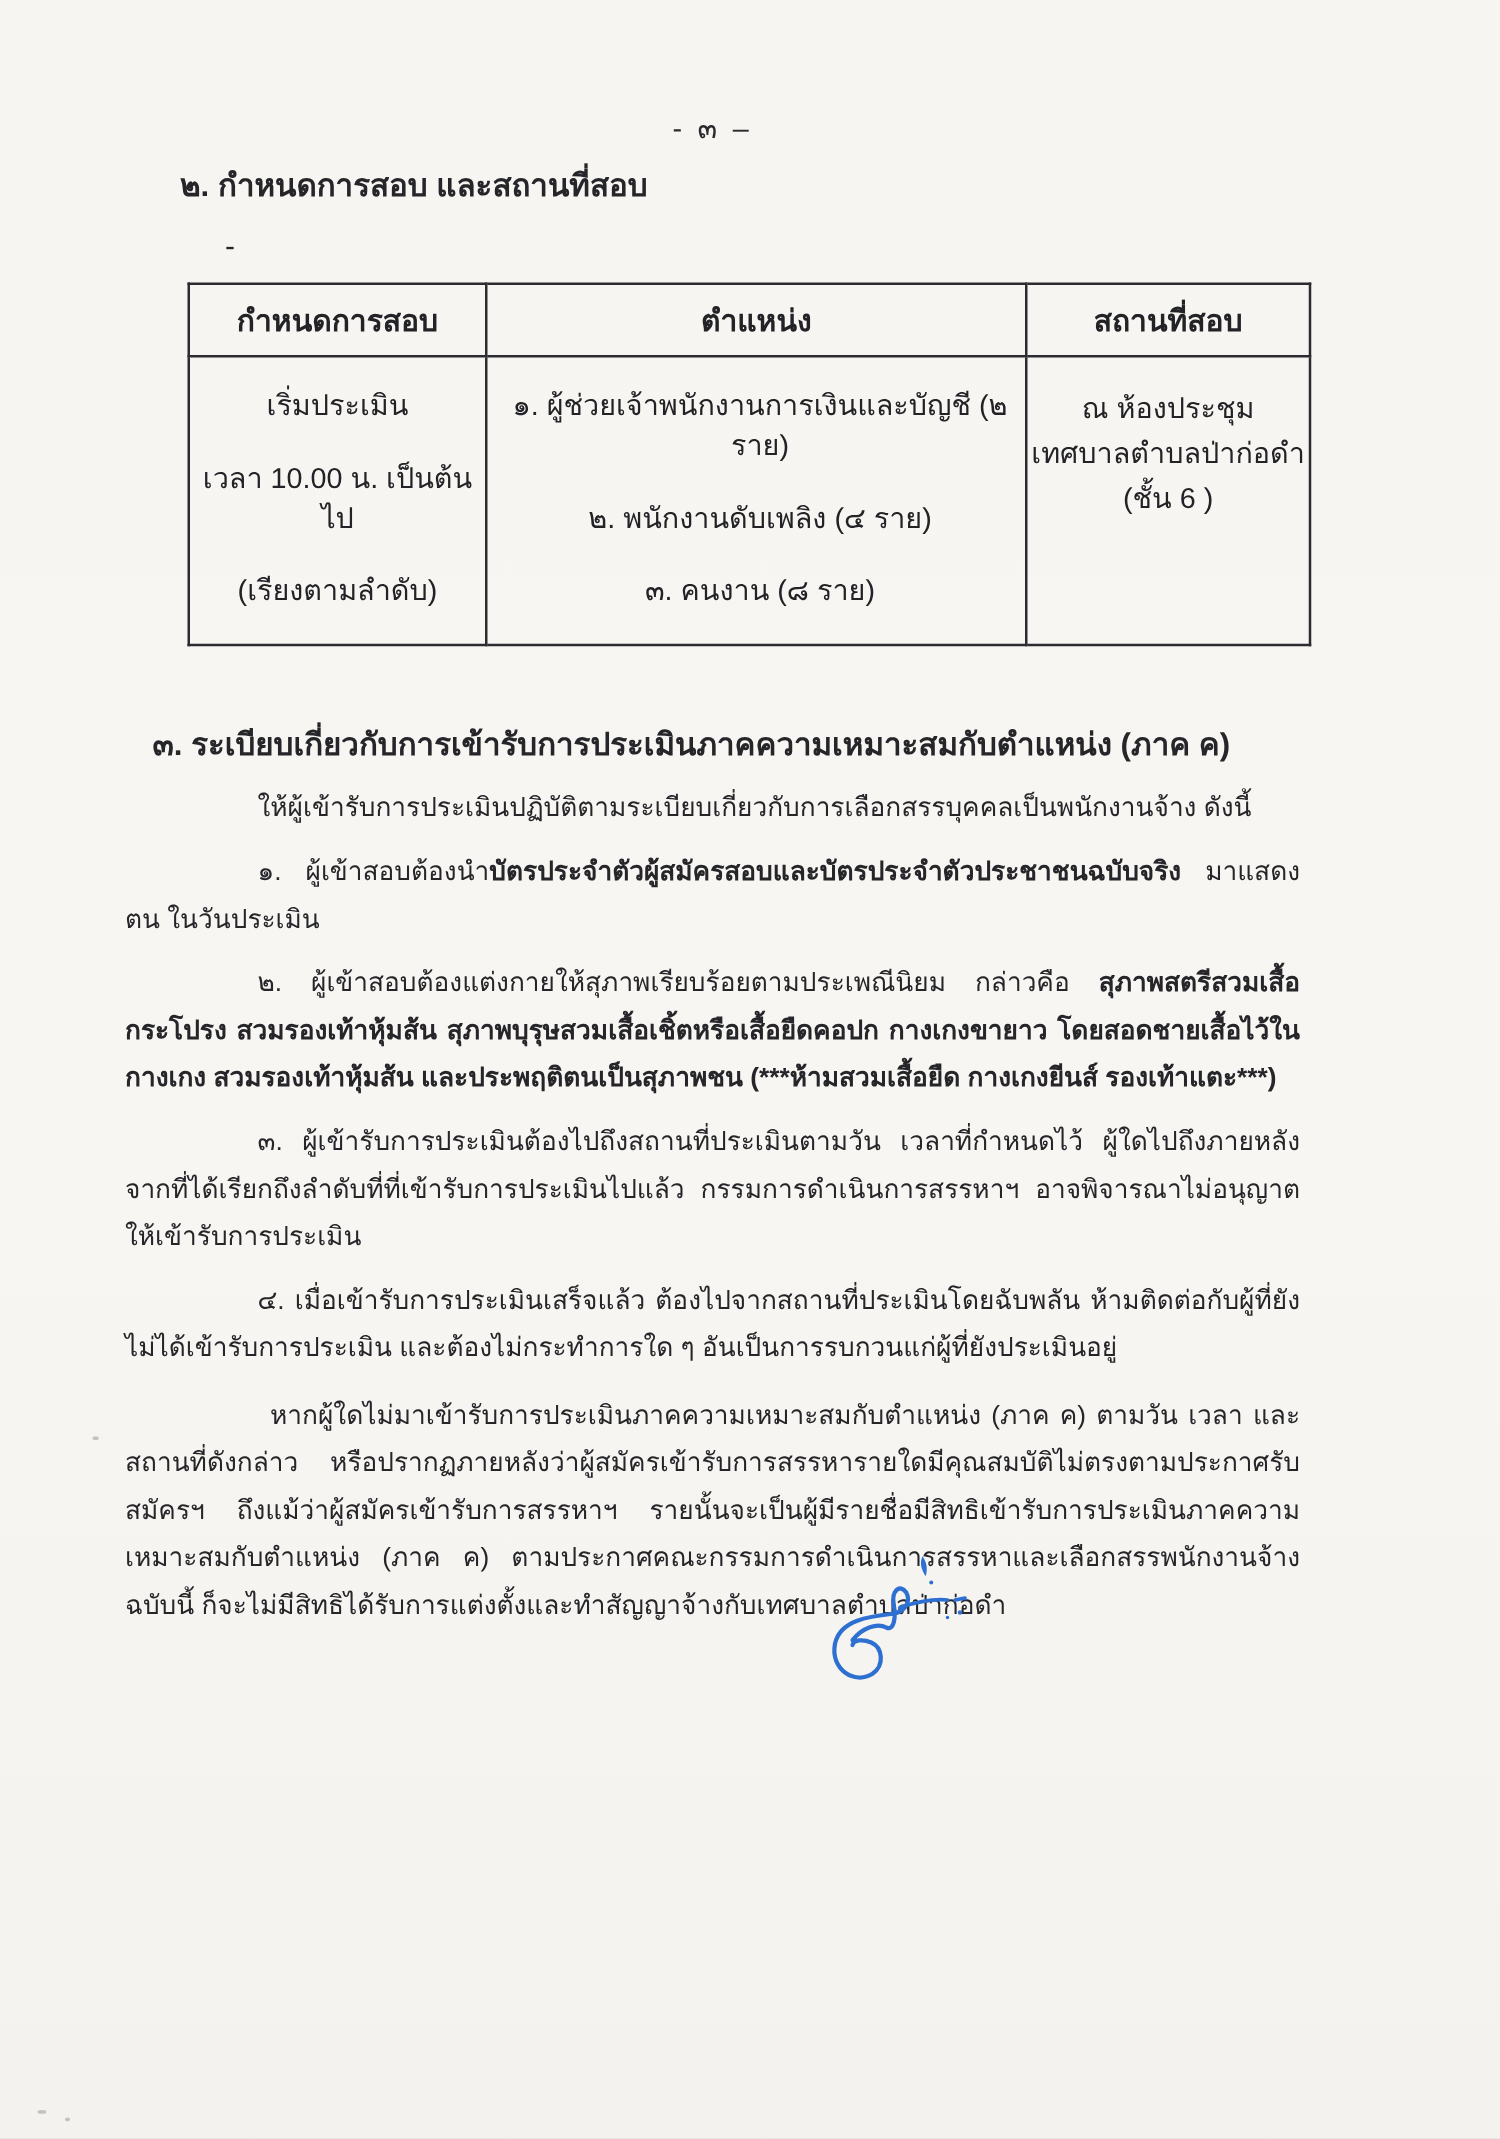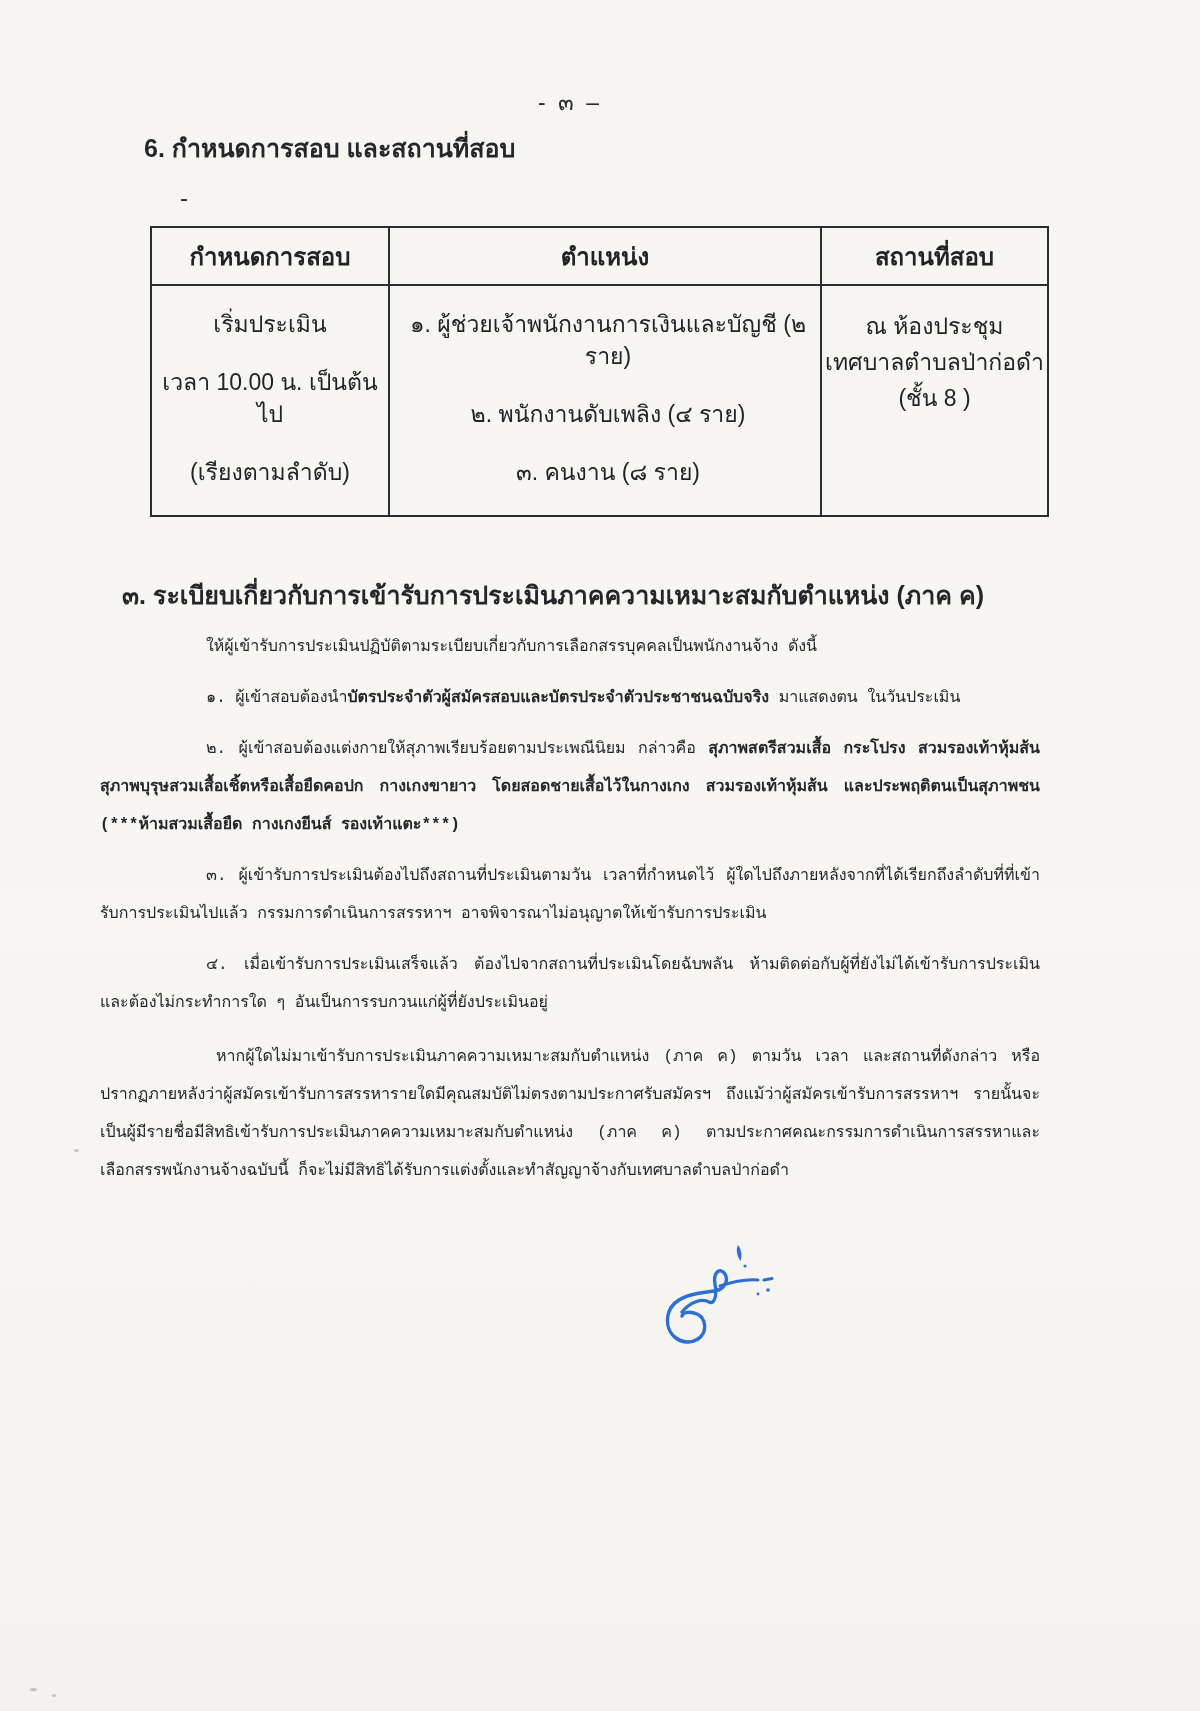--- a/index.html
+++ b/index.html
@@ -37,41 +37,40 @@
   .col-location{width:227px;}
   td.cell-schedule{text-align:center;}
   td.cell-schedule .line{margin-bottom:26px;line-height:32px;}
   td.cell-position{padding-left:16px;padding-right:10px;text-align:center;}
   td.cell-position .line{margin-bottom:26px;line-height:32px;}
   td.cell-location{text-align:center;padding-top:24px;}
   td.cell-location .line{line-height:36px;}
   .heading-3{margin:58px 0 0 22px;font-size:25px;font-weight:bold;}
   p.doc{
     margin:13px 0 0 0;
-    font-size:16px;line-height:38px;
+    font-size:21px;line-height:38px;
     text-align:justify;text-indent:106px;
     color:#26262a;
-    font-family:Liberation Mono, monospace;
   }
   p.doc.intro{text-align:left;}
   p.doc.closing{text-indent:116px;margin-top:16px;}
   .signature{
     position:absolute;left:612px;top:1232px;width:180px;height:130px;
   }
   .speck{position:absolute;background:#9a9a96;border-radius:50%;opacity:.55;}
 </style>
 </head>
 <body>
 
 <div class="page">
   <div class="content">
 
     <div class="page-number">- ๓ –</div>
 
-    <div class="heading-2">6. กำหนดการสอบ และสถานที่สอบ</div>
+    <div class="heading-2">๒. กำหนดการสอบ และสถานที่สอบ</div>
 
     <div class="exam-date-line">
       <span class="dash">-</span>
     </div>
 
     <table class="exam-table">
       <colgroup>
         <col class="col-schedule">
           <col class="col-position">
           <col class="col-location">
@@ -91,21 +90,21 @@
             <div class="line">(เรียงตามลำดับ)</div>
           </td>
           <td class="cell-position">
             <div class="line">๑. ผู้ช่วยเจ้าพนักงานการเงินและบัญชี (๒ ราย)</div>
             <div class="line">๒. พนักงานดับเพลิง (๔ ราย)</div>
             <div class="line">๓. คนงาน (๘ ราย)</div>
           </td>
           <td class="cell-location">
             <div class="line">ณ ห้องประชุม</div>
             <div class="line">เทศบาลตำบลป่าก่อดำ</div>
-            <div class="line">(ชั้น 8 )</div>
+            <div class="line">(ชั้น 6 )</div>
           </td>
         </tr>
       </tbody>
     </table>
 
     <div class="heading-3">๓. ระเบียบเกี่ยวกับการเข้ารับการประเมินภาคความเหมาะสมกับตำแหน่ง (ภาค ค)</div>
 
     <p class="doc intro">ให้ผู้เข้ารับการประเมินปฏิบัติตามระเบียบเกี่ยวกับการเลือกสรรบุคคลเป็นพนักงานจ้าง ดังนี้</p>
 
     <p class="doc"><span>๑. ผู้เข้าสอบต้องนำ</span><span class="b">บัตรประจำตัวผู้สมัครสอบและบัตรประจำตัวประชาชนฉบับจริง</span><span> มาแสดงตน ในวันประเมิน</span></p>

